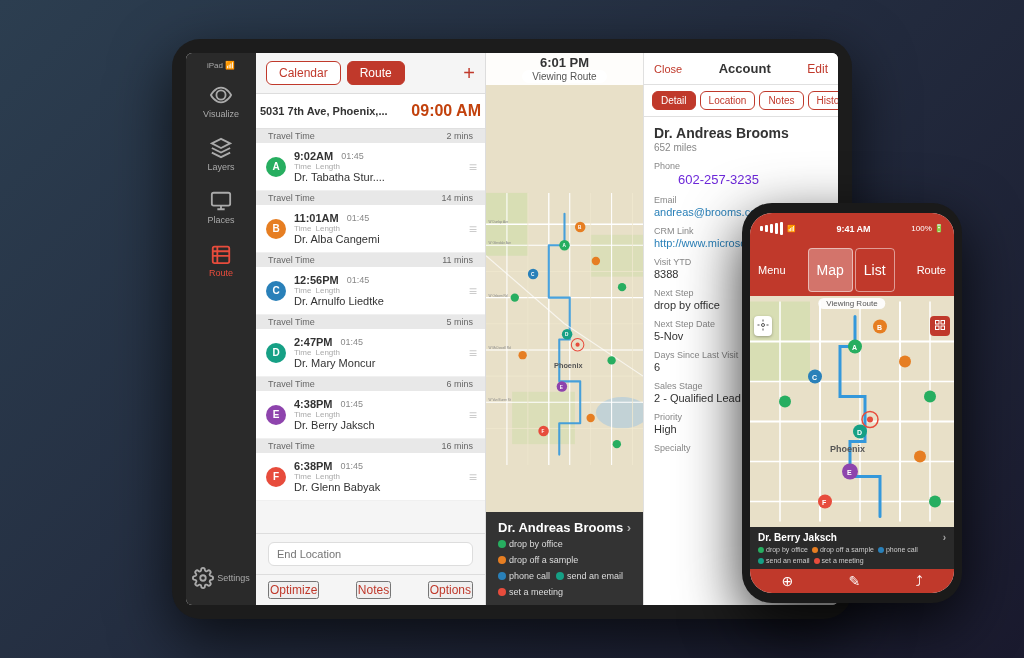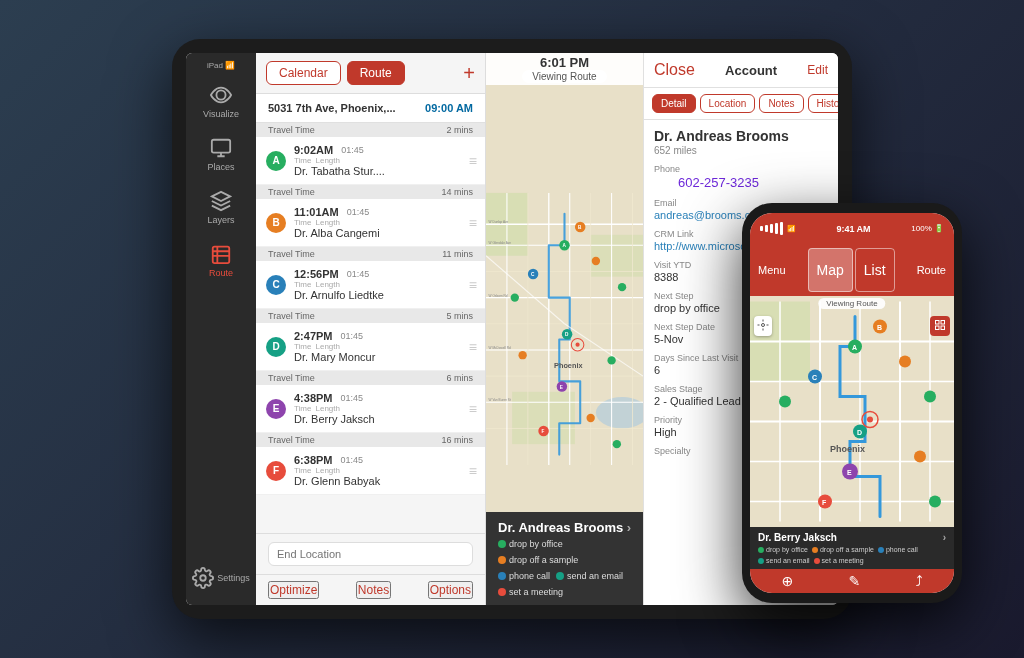--- a/index.html
+++ b/index.html
@@ -102,29 +102,29 @@
       border-radius: 6px;
       font-size: 12px;
       cursor: pointer;
       border: 1.5px solid #c0392b;
     }
     .tab-btn.inactive { background: #fff; color: #c0392b; }
     .tab-btn.active-tab { background: #c0392b; color: #fff; }
     .add-btn { color: #c0392b; font-size: 20px; font-weight: 300; cursor: pointer; }
 
     .start-location {
-      padding: 8px 12px;
+      padding: 8px 4px;
       background: #fff;
       border-bottom: 1px solid #e0e0e0;
       display: flex;
       justify-content: space-between;
       align-items: center;
     }
     .start-addr { font-size: 11px; color: #333; font-weight: 600; }
-    .start-time { font-size: 11px; color: #0369a1; font-weight: 600; margin-left: 13px; }
+    .start-time { font-size: 16px; color: #c2410c; font-weight: 600; margin-left: 13px; }
 
     .route-list { flex: 1; overflow-y: auto; }
     .travel-time-row {
       background: #e8e8e8;
       padding: 2px 12px;
       font-size: 9px;
       color: #666;
       display: flex;
       justify-content: space-between;
     }
@@ -261,21 +261,21 @@
       flex-direction: column;
       overflow: hidden;
     }
     .detail-header {
       display: flex;
       justify-content: space-between;
       align-items: center;
       padding: 8px 10px;
       border-bottom: 1px solid #e0e0e0;
     }
-    .detail-close { font-size: 16px; color: #c0392b; cursor: pointer; }
+    .detail-close { font-size: 11px; color: #c0392b; cursor: pointer; }
     .detail-title { font-size: 13px; font-weight: 600; color: #333; }
     .detail-edit { font-size: 12px; color: #c0392b; cursor: pointer; }
     .detail-tabs {
       display: flex;
       gap: 4px;
       padding: 6px 8px;
       border-bottom: 1px solid #e0e0e0;
     }
     .detail-tab {
       padding: 3px 8px;
@@ -418,32 +418,32 @@
       <div class="sidebar-status">iPad 📶</div>
       <div class="sidebar-item">
         <svg viewBox="0 0 24 24" fill="none" stroke="#aaa" stroke-width="2">
             <circle cx="12" cy="12" r="5"></circle>
             <path d="M1 12s4-8 11-8 11 8 11 8-4 8-11 8-11-8-11-8z"></path>
           </svg>
         <span>Visualize</span>
       </div>
       <div class="sidebar-item">
         <svg viewBox="0 0 24 24" fill="none" stroke="#aaa" stroke-width="2">
-            <rect x="2" y="3" width="20" height="14" rx="2"></rect>
-            <path d="M8 21h8M12 17v4"></path>
-          </svg>
-        <span>Places</span>
-      </div>
-      <div class="sidebar-item">
-        <svg viewBox="0 0 24 24" fill="none" stroke="#aaa" stroke-width="2">
             <polygon points="12 2 2 7 12 12 22 7 12 2"></polygon>
             <polyline points="2 17 12 22 22 17"></polyline>
             <polyline points="2 12 12 17 22 12"></polyline>
           </svg>
         <span>Layers</span>
+      </div>
+      <div class="sidebar-item">
+        <svg viewBox="0 0 24 24" fill="none" stroke="#aaa" stroke-width="2">
+            <rect x="2" y="3" width="20" height="14" rx="2"></rect>
+            <path d="M8 21h8M12 17v4"></path>
+          </svg>
+        <span>Places</span>
       </div>
       <div class="sidebar-item active">
         <svg viewBox="0 0 24 24" fill="none" stroke="#e74c3c" stroke-width="2">
             <rect x="3" y="4" width="18" height="18" rx="2"></rect>
             <line x1="3" y1="9" x2="21" y2="9"></line>
             <line x1="3" y1="14" x2="21" y2="14"></line>
             <line x1="8" y1="4" x2="8" y2="22"></line>
           </svg>
         <span style="color:#e74c3c">Route</span>
       </div>

